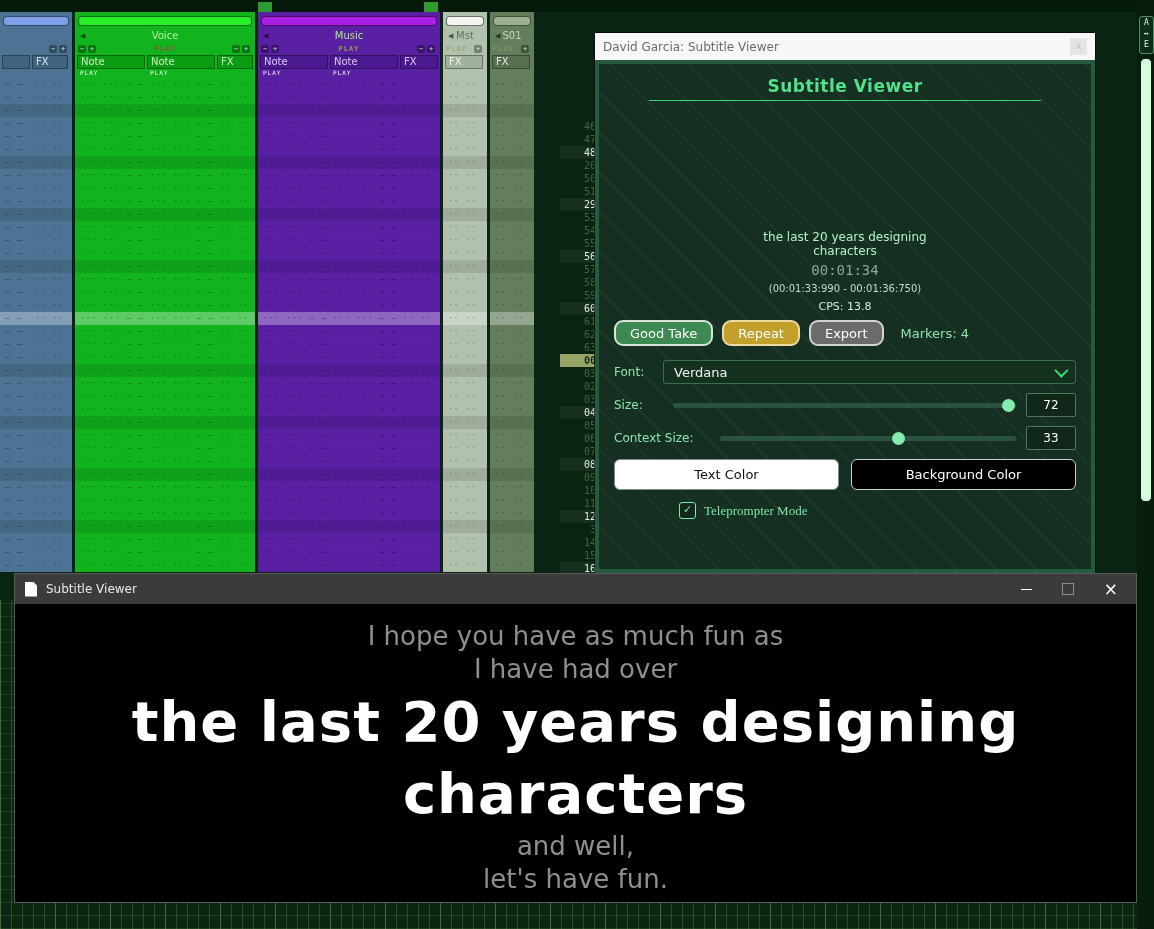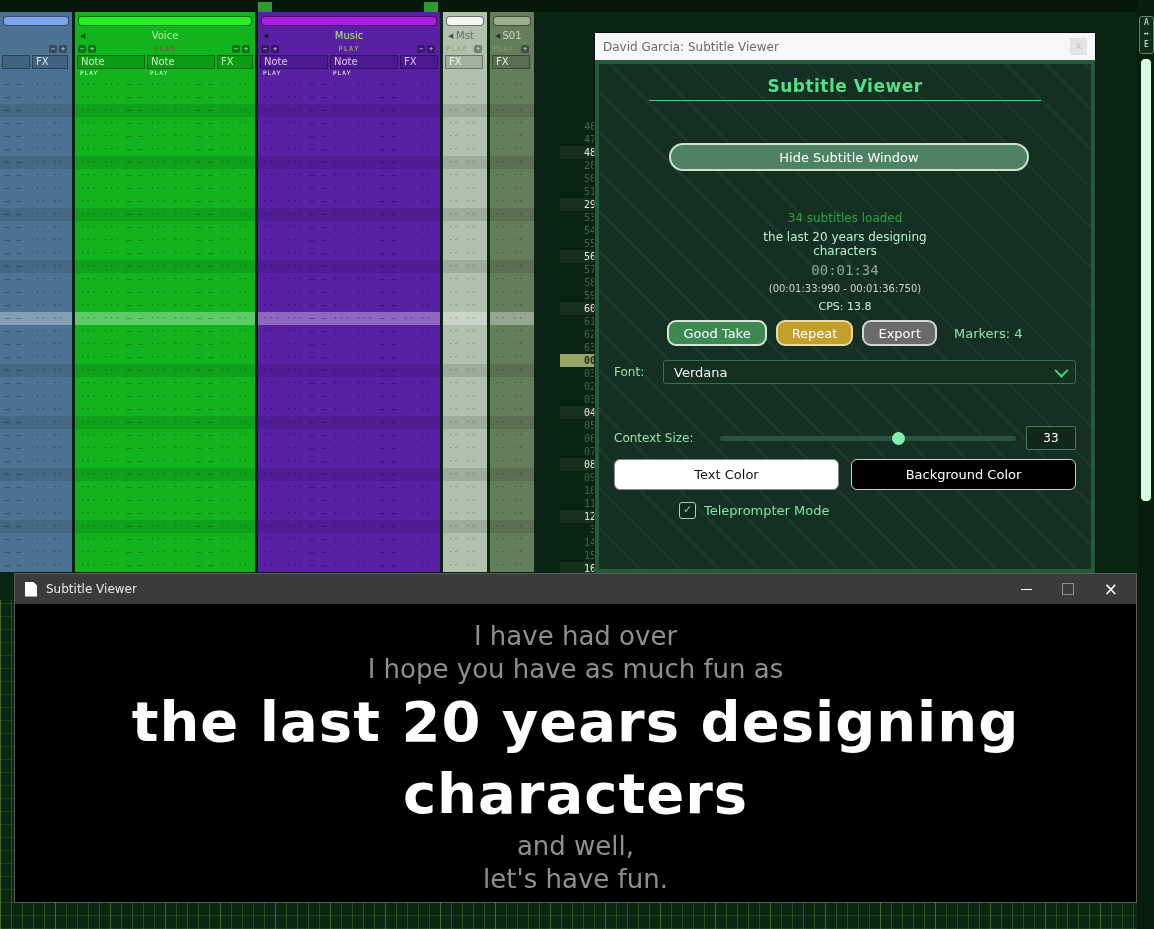--- a/index.html
+++ b/index.html
@@ -70,21 +70,21 @@
   .prel{position:absolute;left:0;right:0;}
   .pheading{top:12px;text-align:center;color:#53e08a;font-weight:bold;font-size:17px;letter-spacing:.5px;}
   .punderline{top:36px;left:50px;right:50px;height:0;border-top:1px solid #3fd477;position:absolute;}
   .bigbtn{position:absolute;left:70px;width:360px;height:28px;background:#4d8264;border:2px solid #cfe0d0;
           border-radius:14px;color:#fff;font-size:13px;display:flex;align-items:center;justify-content:center;box-sizing:border-box;}
   .pstatus{top:147px;text-align:center;color:#2da345;font-size:12px;}
   .ppreview{top:166px;text-align:center;color:#b5f2cc;font-size:12px;line-height:14px;}
   .ptime{top:198px;text-align:center;color:#8fa79a;font-size:14px;font-family:"DejaVu Sans Mono",monospace;}
   .prange{top:219px;text-align:center;color:#cdd8cf;font-size:10px;}
   .pcps{top:236px;text-align:center;color:#d2f2dc;font-size:11px;}
-  .ptakes{top:256px;left:15px;right:15px;display:flex;align-items:center;gap:9px;position:absolute;justify-content:center;}
+  .ptakes{top:256px;left:15px;right:15px;display:flex;align-items:center;gap:9px;position:absolute;}
   .take{height:26px;border-radius:9px;border:2px solid #d8e4d8;color:#fff;font-size:13px;
         display:flex;align-items:center;justify-content:center;padding:0 14px;box-sizing:border-box;}
   .take.good{background:#3c8a52;}
   .take.repeat{background:#c3a02c;border-color:#ead9a2;}
   .take.export{background:#6b6b6b;border-color:#d4d4d4;}
   .pmarkers{color:#8fe4ac;font-size:13px;margin-left:8px;}
   .formrow{position:absolute;left:15px;right:15px;display:flex;align-items:center;}
   .flabel{color:#8fe4ac;font-size:12px;}
   .dropdown{flex:1;height:24px;background:#14301f;border:1px solid #3a7050;border-radius:3px;
             display:flex;align-items:center;color:#f2f2f2;font-size:13px;padding:0 10px;box-sizing:border-box;}
@@ -93,21 +93,21 @@
   .slider{position:relative;flex:1;height:24px;margin:0 10px;}
   .slider .strack{position:absolute;left:0;right:0;top:10px;height:5px;background:#2a5440;border-radius:3px;}
   .slider .sthumb{position:absolute;top:6px;width:13px;height:13px;border-radius:50%;background:#84ecac;}
   .valbox{width:48px;height:22px;background:#10271a;border:1px solid #4a7a5a;border-radius:2px;
           color:#fff;font-size:12px;display:flex;align-items:center;justify-content:center;}
   .colorbtn{flex:1;height:29px;border-radius:6px;font-size:13px;display:flex;align-items:center;justify-content:center;}
   .colorbtn.text{background:#fff;color:#111;border:1px solid #888;}
   .colorbtn.bg{background:#000;color:#fff;border:1px solid #cfcfcf;}
   .checkbox{width:15px;height:15px;border:1px solid #7fe8a8;border-radius:3px;background:#11281b;
             color:#7fe8a8;font-size:11px;line-height:14px;text-align:center;margin-right:8px;}
-  .cklabel{color:#7fe8a8;font-size:13px;}
+  .cklabel{color:#7fe8a8;font-size:13px;font-family:Liberation Serif, serif;}
 
   
   #subwin{position:absolute;left:14px;top:573px;width:1123px;height:330px;z-index:10;
           border:1px solid #5a5a5a;box-sizing:border-box;background:#000;}
   #subwin .stitle{height:30px;background:#3b3b3b;display:flex;align-items:center;padding:0 10px;color:#eaeaea;font-size:12px;}
   .docicon{width:12px;height:15px;background:#fff;margin-right:9px;
            clip-path:polygon(0 0,8px 0,12px 4px,12px 15px,0 15px);}
   .wbtns{margin-left:auto;display:flex;align-items:center;gap:30px;padding-right:8px;}
   .wmin{width:11px;height:1px;background:#fff;}
   .wmax{width:10px;height:10px;border:1px solid #8d8d8d;}
@@ -1044,23 +1044,21 @@
 
   <div id="plugin">
     <div class="ptitle">
       <span>David Garcia: Subtitle Viewer</span>
       <span class="pclose">x</span>
     </div>
     <div class="pbody">
       <div class="prel pheading">Subtitle Viewer</div>
       <div class="punderline"></div>
 
-      <div class="bigbtn" style="top:79px">Hide Subtitle Window</div>
-
-      <div class="prel pstatus">34 subtitles loaded</div>
+
       <div class="prel ppreview">
         <div>the last 20 years designing</div>
         <div>characters</div>
       </div>
       <div class="prel ptime">00:01:34</div>
       <div class="prel prange">(00:01:33:990 - 00:01:36:750)</div>
       <div class="prel pcps">CPS: 13.8</div>
 
       <div class="ptakes">
         <div class="take good">Good Take</div>
@@ -1070,20 +1068,28 @@
       </div>
 
       <div class="formrow" style="top:296px">
         <span class="flabel" style="width:49px">Font:</span>
         <div class="dropdown">
           <span>Verdana</span>
           <span class="chev"></span>
         </div>
       </div>
 
+      <div class="formrow" style="top:329px">
+        <span class="flabel" style="width:49px">Size:</span>
+        <div class="slider">
+          <div class="strack"></div>
+          <div class="sthumb" id="size-thumb" style="left: 96%;"></div>
+        </div>
+        <div class="valbox">72</div>
+      </div>
 
       <div class="formrow" style="top:362px">
         <span class="flabel" style="width:96px">Context Size:</span>
         <div class="slider">
           <div class="strack"></div>
           <div class="sthumb" id="ctx-thumb" style="left: 58%;"></div>
         </div>
         <div class="valbox">33</div>
       </div>
 
@@ -1105,22 +1111,22 @@
       <span class="docicon"></span>
       <span>Subtitle Viewer</span>
       <span class="wbtns">
         <span class="wmin"></span>
         <span class="wmax"></span>
         <span class="wclose">×</span>
       </span>
     </div>
     <div id="subbody">
       <div style="height:16px"></div>
+      <div class="ctxline">I hope you have as much fun as</div>
       <div class="ctxline">I have had over</div>
-      <div class="ctxline">I hope you have as much fun as</div>
       <div class="mainline">the last 20 years designing</div>
       <div class="mainline">characters</div>
       <div class="ctxline">and well,</div>
       <div class="ctxline">let's have fun.</div>
     </div>
   </div>
 
 </div>
 
 </body></html>

